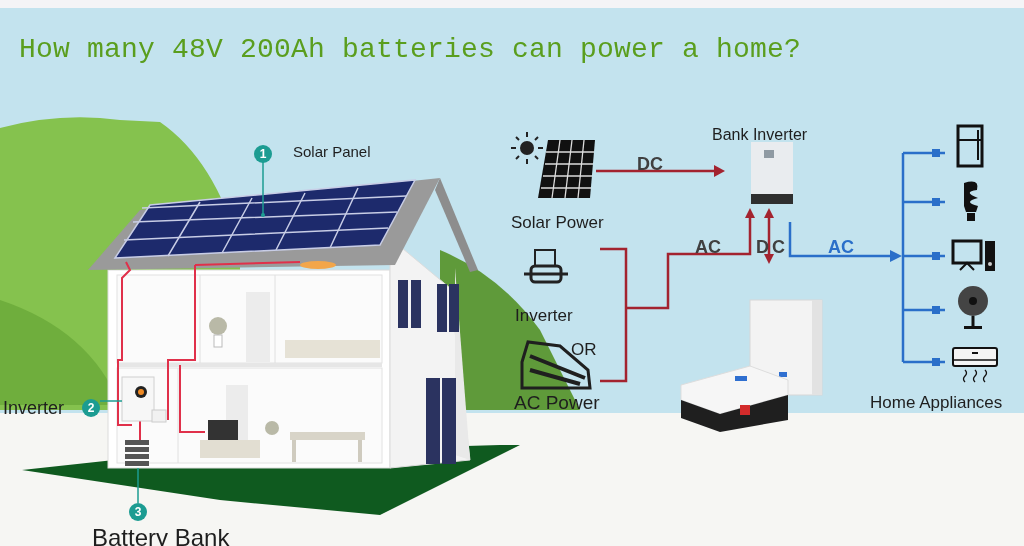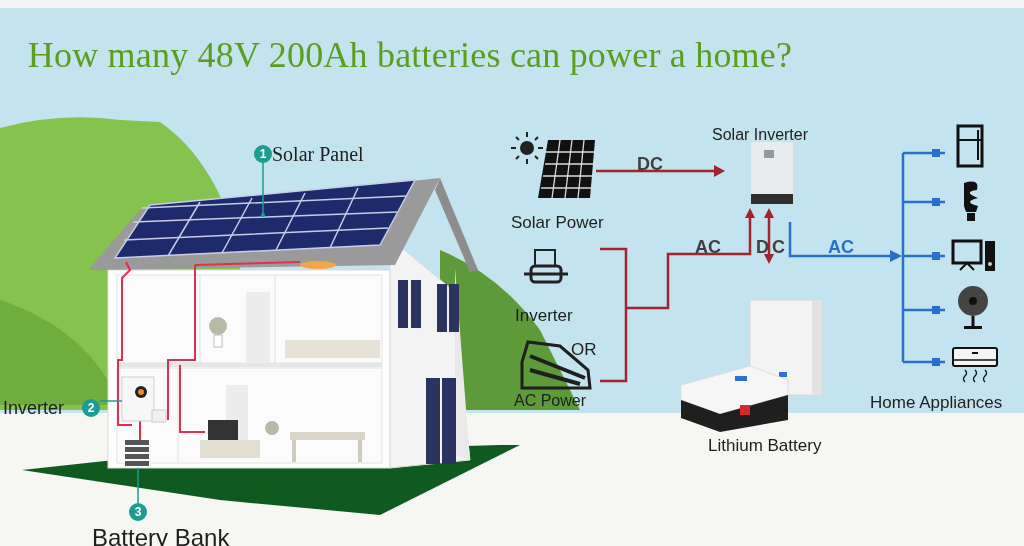--- a/index.html
+++ b/index.html
@@ -1,19 +1,19 @@
 <!DOCTYPE html>
 <html><head>
 <meta charset="utf-8">
 <style>
   html,body{margin:0;padding:0;}
   body{width:1024px;height:546px;overflow:hidden;background:#f4f4f6;font-family:"Liberation Sans",sans-serif;position:relative;}
   .topbar{position:absolute;left:0;top:0;width:1024px;height:8px;background:#f4f4f6;}
   .canvas{position:absolute;left:0;top:8px;width:1024px;height:538px;background:#c3e3ee;overflow:hidden;}
-  .title{position:absolute;left:0;top:26px;width:820px;text-align:center;font-family:Liberation Serif, serif;font-size:36px;color:#5a9e1e;letter-spacing:0.2px;}
+  .title{position:absolute;left:0;top:26px;width:820px;text-align:center;font-family:Liberation Mono, monospace;font-size:28px;color:#5a9e1e;letter-spacing:0.2px;}
   .ground{position:absolute;left:0;top:405px;width:1024px;height:133px;background:#f6f6f3;}
   svg{position:absolute;left:0;top:0;}
   .lbl{position:absolute;font-family:"Liberation Sans",sans-serif;color:#1e1e1e;white-space:nowrap;}
   .red{color:#404040;font-weight:bold;}
   .blue{color:#2a6fc9;font-weight:bold;}
   .badge{position:absolute;width:18px;height:18px;border-radius:50%;background:#1c9c92;color:#fff;font-size:12px;font-weight:bold;text-align:center;line-height:18px;}
 </style>
 </head>
 <body>
 
@@ -209,35 +209,34 @@
       <rect x="812" y="300" width="10" height="95" fill="#e2e2e2"></rect>
       <rect x="779" y="372" width="8" height="5" fill="#2f6fd0"></rect>
       <path d="M681 385 L750 366 L788 380 L788 395 L720 414 L681 400 Z" fill="#f6f6f6" stroke="#ddd"></path>
       <path d="M681 400 L720 414 L788 395 L788 420 L720 432 L681 418 Z" fill="#1f1f1f"></path>
       <rect x="740" y="405" width="10" height="10" fill="#d32b2b"></rect>
       <rect x="735" y="376" width="12" height="5" fill="#2f6fd0"></rect>
     </g>
   </svg>
 
   <div class="badge" style="left:254px;top:137px;">1</div>
-  <div class="lbl" style="left:272px;top:135px;font-size:20px;font-family:Liberation Serif, serif;">Solar Panel</div>
+  <div class="lbl" style="left:293px;top:135px;font-size:15px;">Solar Panel</div>
 
   <div class="lbl" style="left:3px;top:390px;font-size:18px;text-align:right;">Inverter</div>
   <div class="badge" style="left:82px;top:391px;">2</div>
 
   <div class="badge" style="left:129px;top:495px;">3</div>
   <div class="lbl" style="left:92px;top:516px;font-size:24px;">Battery Bank</div>
 
   <div class="lbl" style="left:511px;top:205px;font-size:17px;">Solar Power</div>
   <div class="lbl" style="left:515px;top:298px;font-size:17px;">Inverter</div>
   <div class="lbl" style="left:571px;top:332px;font-size:17px;">OR</div>
-  <div class="lbl" style="left:514px;top:384px;font-size:16px;">AC Power</div>
-
-  <div class="lbl" style="left:712px;top:118px;font-size:16px;">Solar Inverter</div>
-  <div class="lbl" style="left:708px;top:428px;font-size:17px;">Lithium Battery</div>
+  <div class="lbl" style="left:514px;top:384px;font-size:19px;">AC Power</div>
+
+  <div class="lbl" style="left:712px;top:118px;font-size:16px;">Bank Inverter</div>
   <div class="lbl" style="left:870px;top:385px;font-size:17px;">Home Appliances</div>
 
   <div class="lbl red" style="left:637px;top:146px;font-size:18px;">DC</div>
   <div class="lbl red" style="left:695px;top:229px;font-size:18px;">AC</div>
   <div class="lbl red" style="left:756px;top:229px;font-size:18px;letter-spacing:3px;">DC</div>
   <div class="lbl blue" style="left:828px;top:229px;font-size:18px;">AC</div>
 
 </div>
 
 </body></html>

